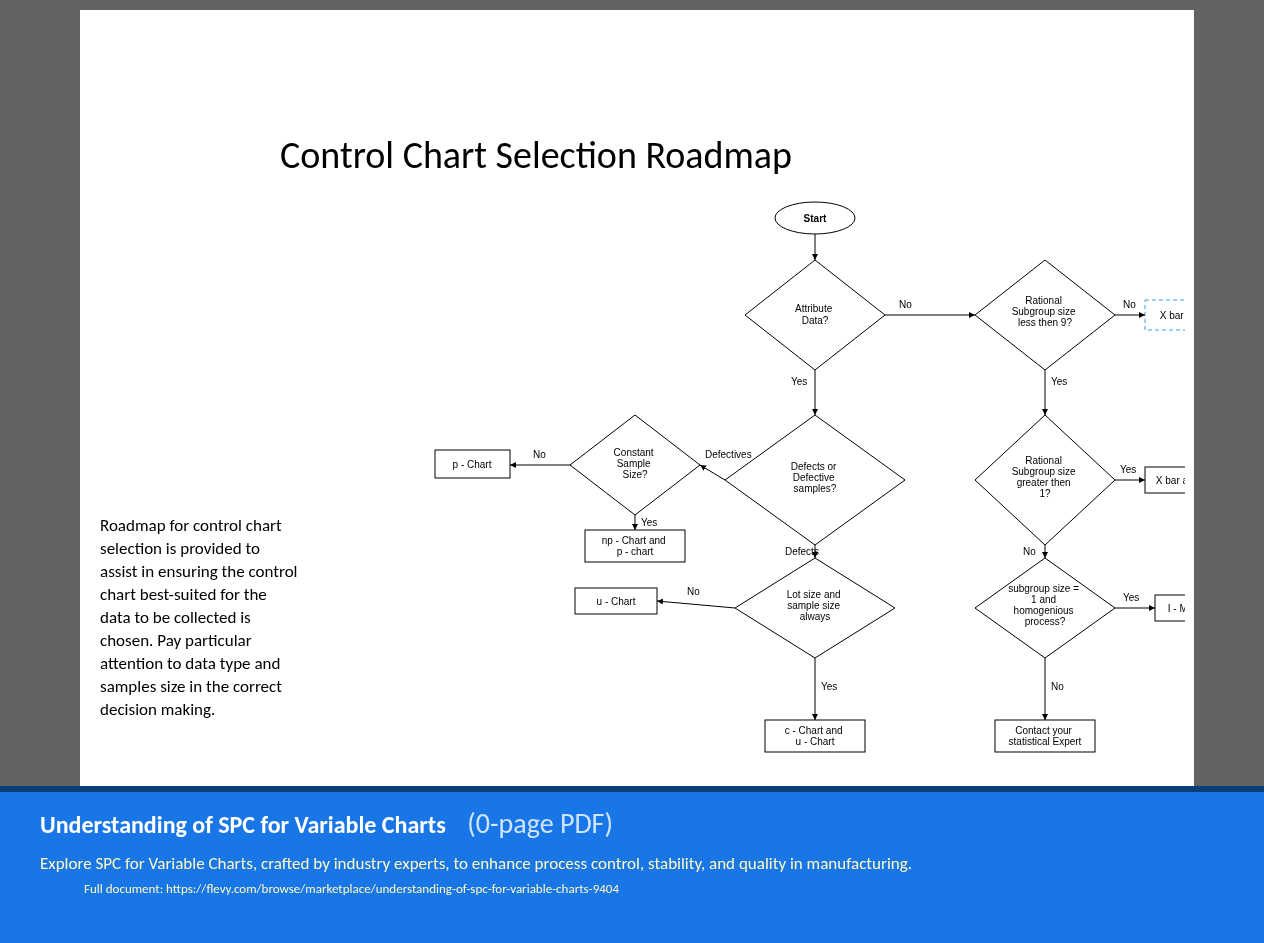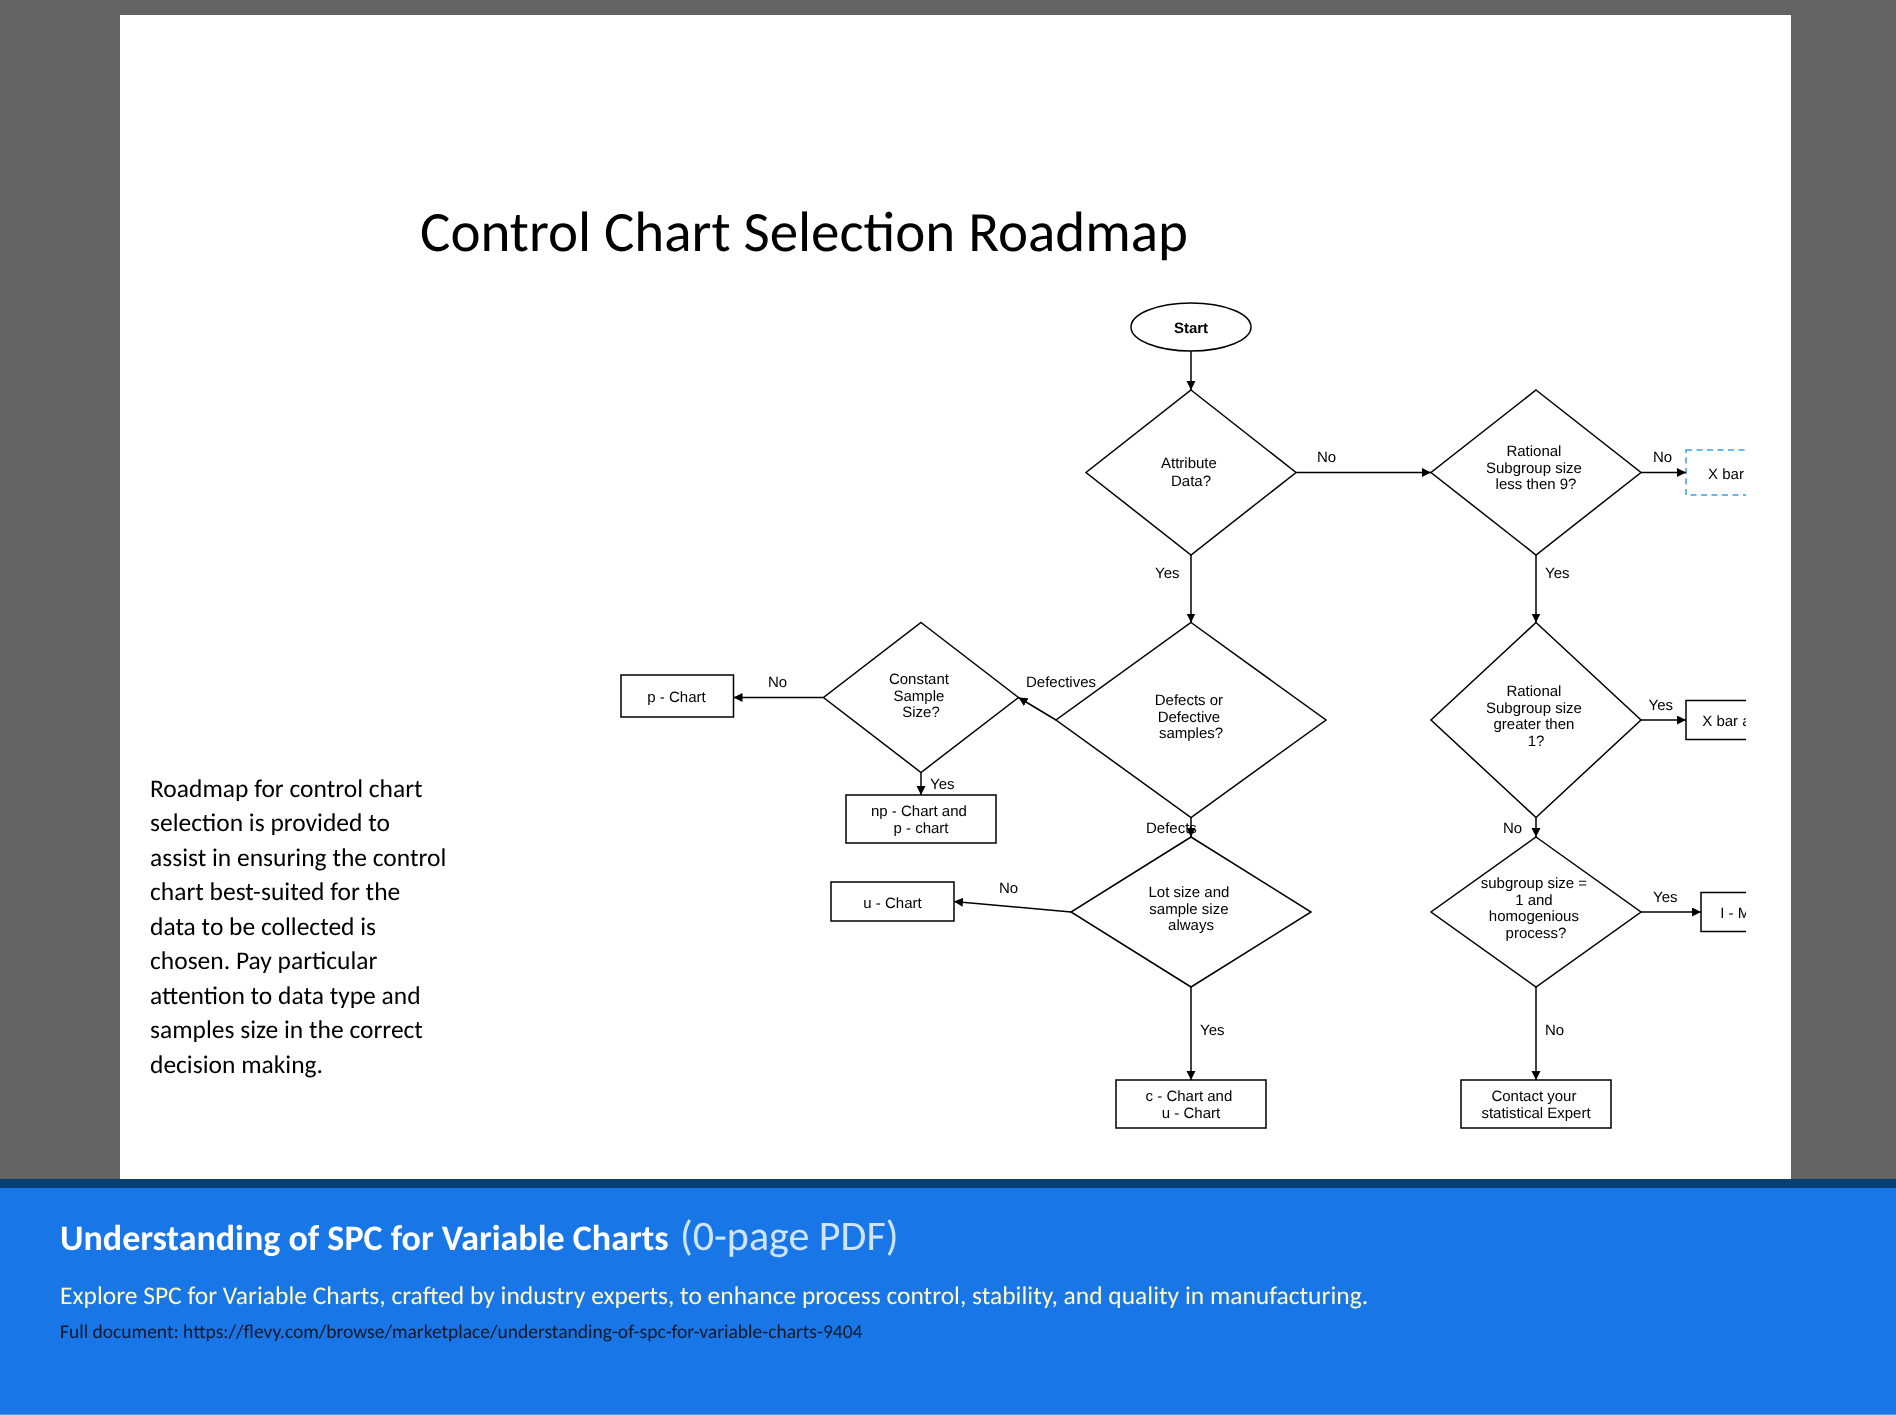--- a/index.html
+++ b/index.html
@@ -28,21 +28,21 @@
   .roadmap-desc {
     position:absolute;
     left:20px; top:505px;
     width:200px;
     font-size:17px;
     line-height:1.35;
     color:#000;
   }
   .flow {
     position:absolute;
-    left:254px; top:180px;
+    left:275px; top:180px;
     width:830px; height:590px;
   }
   .flow svg { width:100%; height:100%; }
   .flow text {
     font-family: Arial, sans-serif;
     fill:#000;
   }
   .small { font-size:10px; }
   .edge-lbl { font-size:10px; }
   
@@ -57,33 +57,34 @@
   }
   .footer .doc-title {
     font-size:24px;
     font-weight:700;
     color:#fff;
   }
   .footer .doc-meta {
     font-size:28px;
     font-weight:300;
     color:#cfe4ff;
-    margin-left:4px;
+    margin-left:18px;
   }
   .footer .desc {
     margin-top:12px;
     font-size:17px;
     line-height:1.3;
     color:#fef9c3;
     max-width:880px;
   }
   .footer .link {
     margin-top:6px;
     font-size:13px;
-    color:#0f172a;
+    color:#fef9c3;
+    margin-left:44px;
   }
   .footer .logo {
     position:absolute;
     right:35px; top:50px;
     font-size:58px;
     font-weight:800;
     font-style:italic;
     color:#fff;
     letter-spacing:-2px;
     text-shadow:0 3px 0 rgba(0,0,0,0.25);

